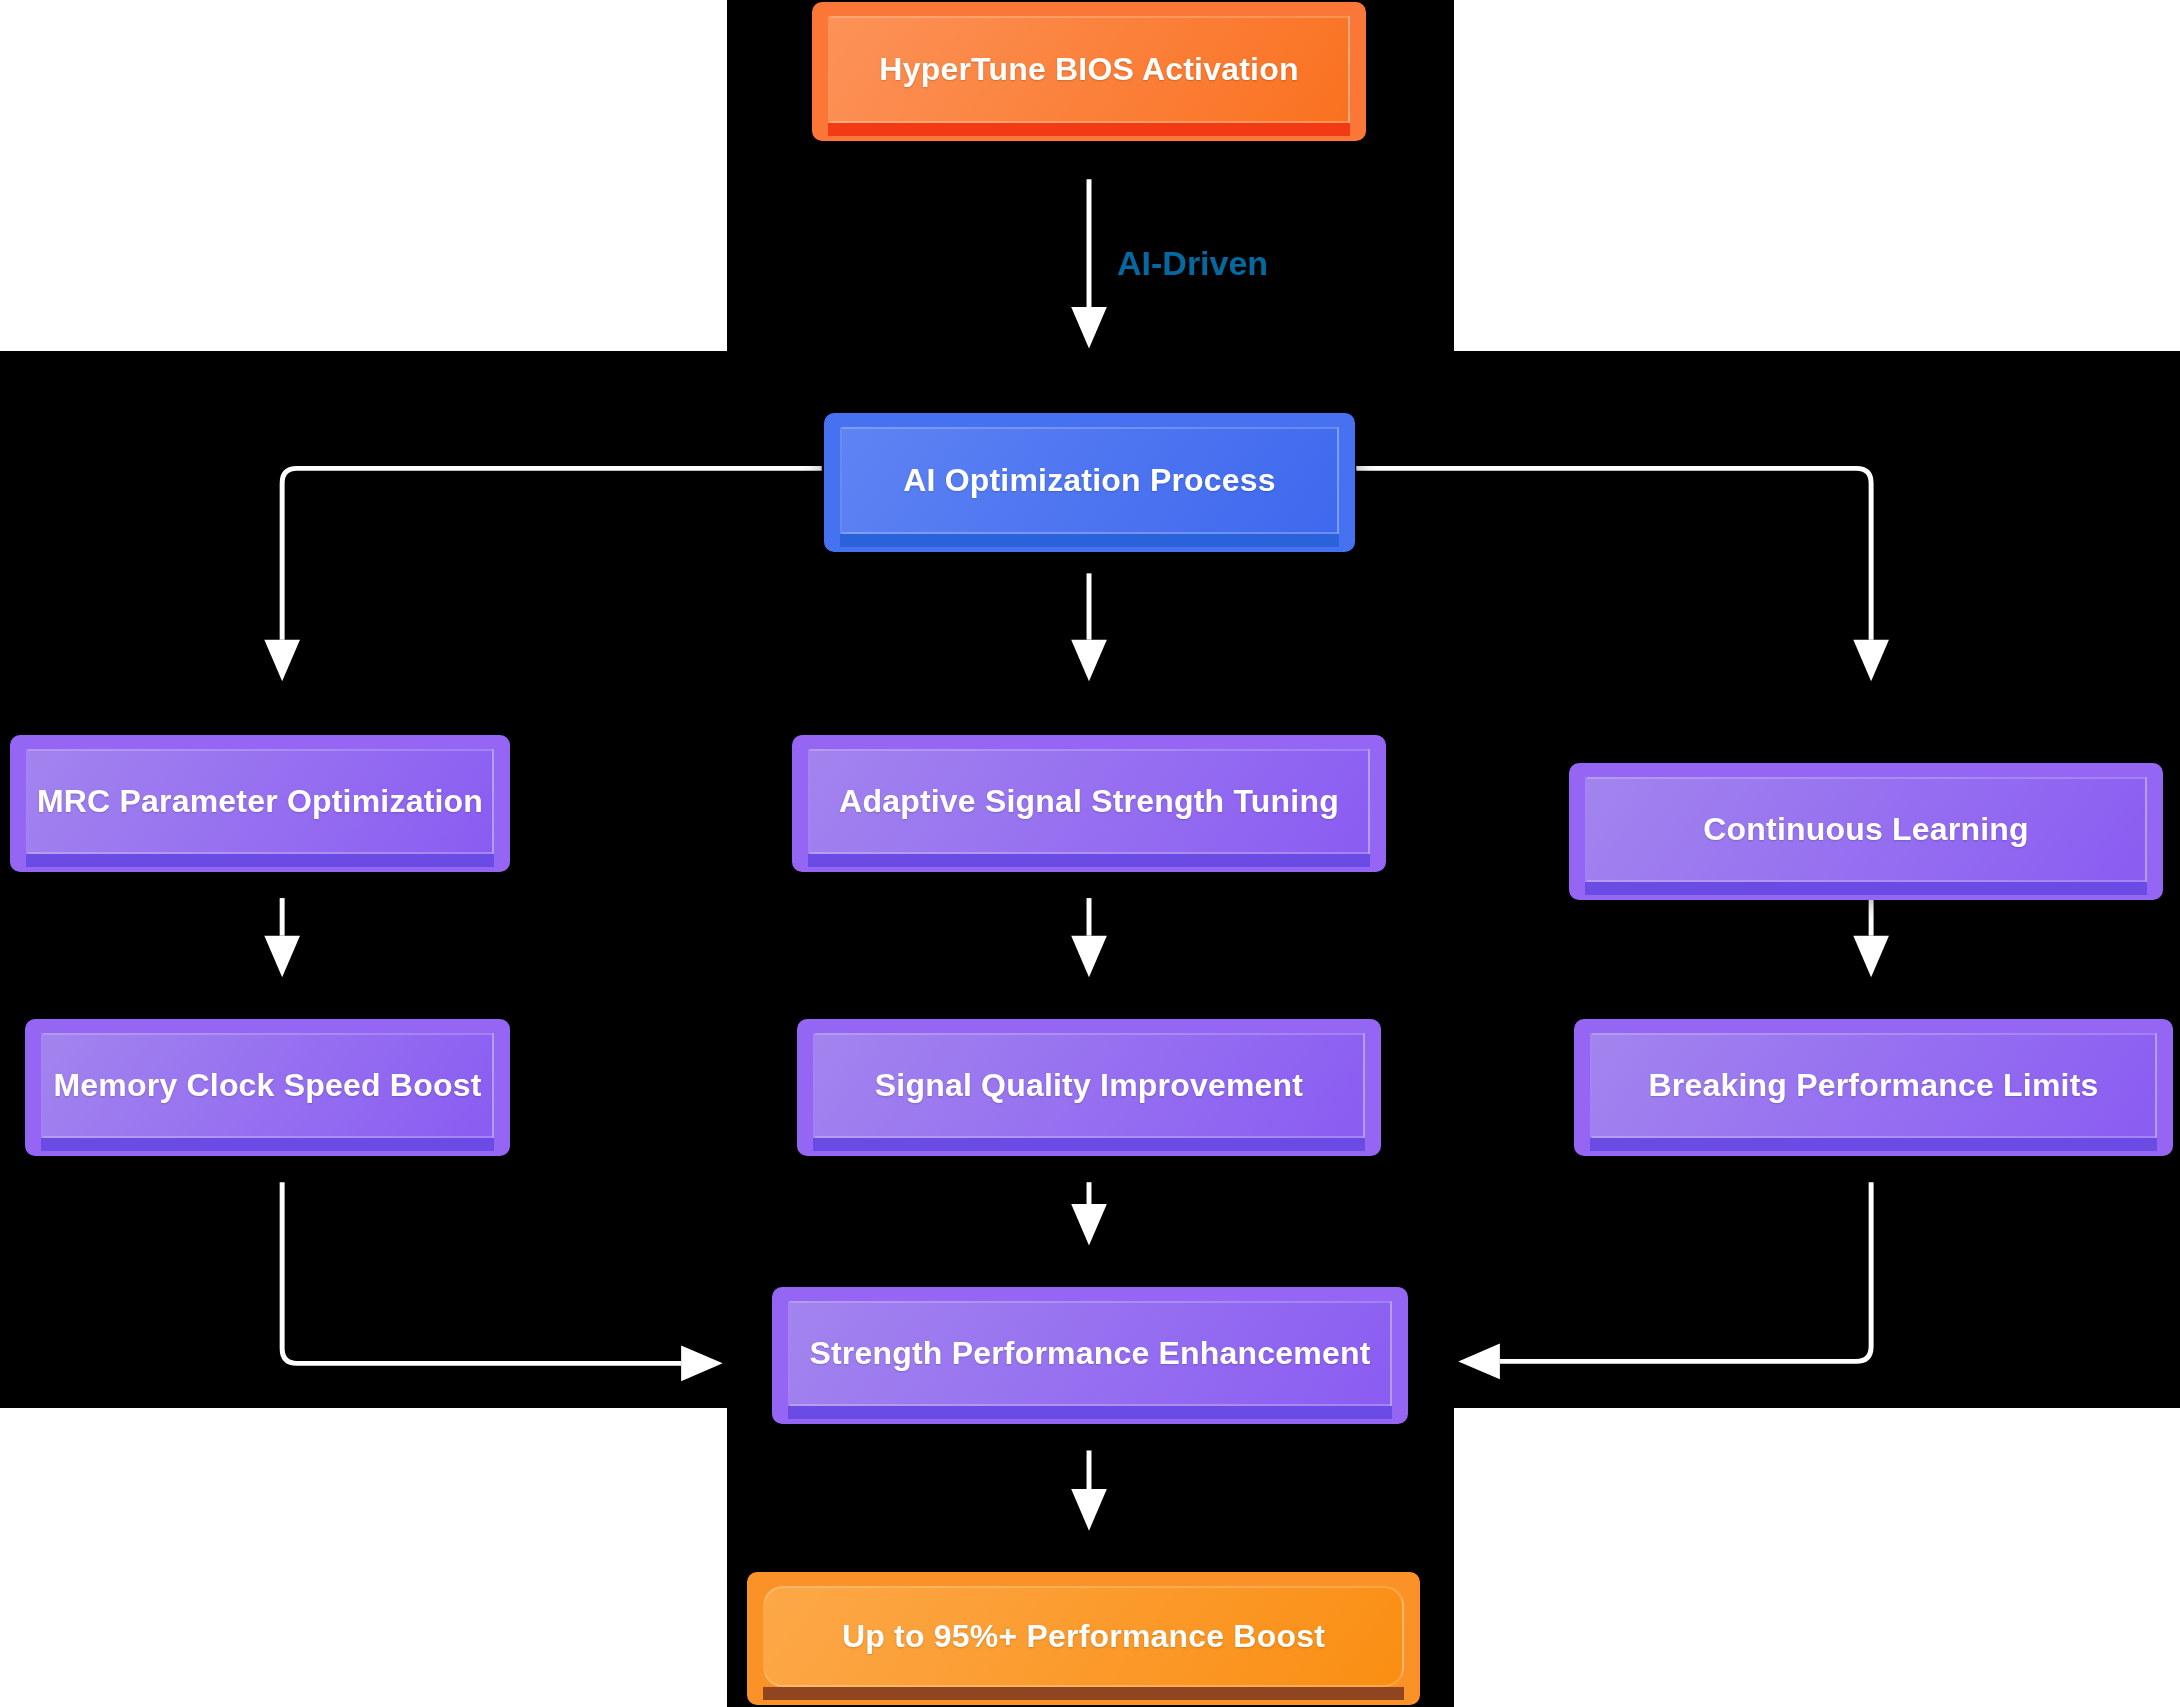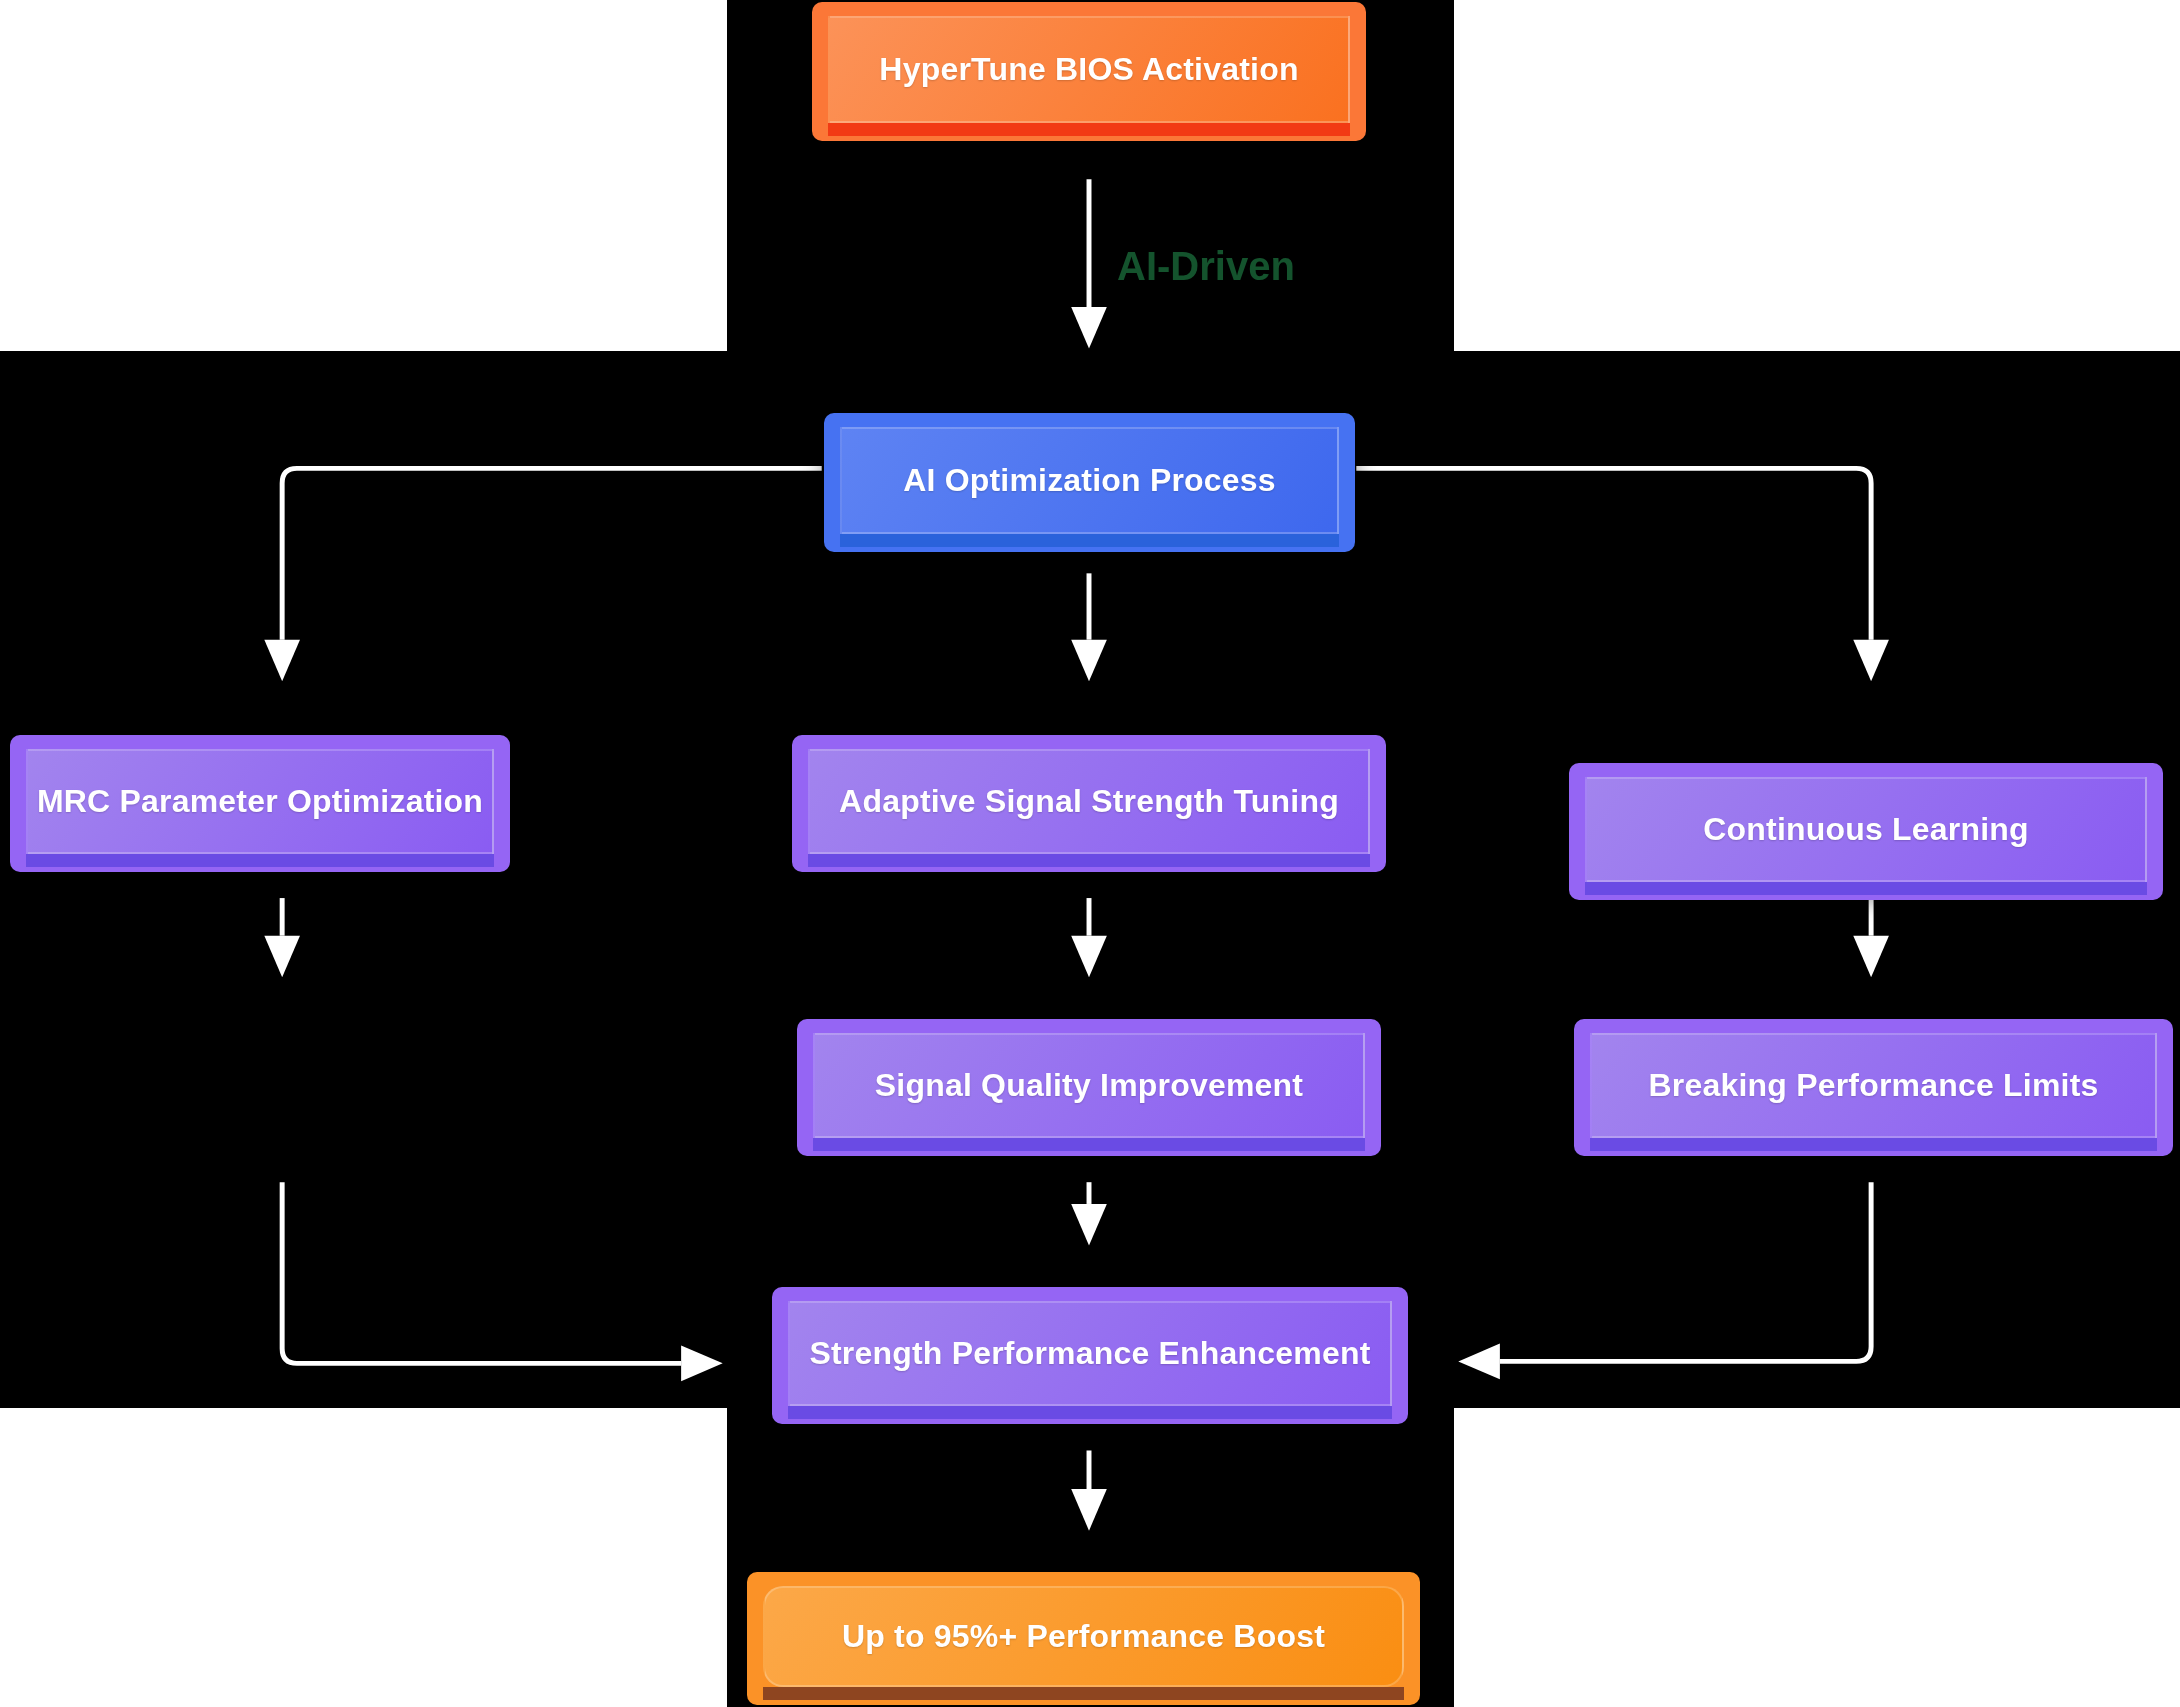--- a/index.html
+++ b/index.html
@@ -50,21 +50,21 @@
   .n-adaptive  {left:792px;  top:735px;  width:594px; height:137px;text-align:right;}
   .n-continuous{left:1569px; top:763px;  width:594px; height:137px;}
   .n-memory    {left:25px;   top:1019px; width:485px; height:137px;}
   .n-signal    {left:797px;  top:1019px; width:584px; height:137px;}
   .n-breaking  {left:1574px; top:1019px; width:599px; height:137px;}
   .n-overall   {left:772px;  top:1287px; width:636px; height:137px;}
   .n-boost     {left:747px;  top:1572px; width:673px; height:133px;}
 
   .edge-label{
     position:absolute;left:1117px;top:244px;
-    color:#14532d;font-weight:bold;font-size:40px;white-space:nowrap;
+    color:#0369a1;font-weight:bold;font-size:34px;white-space:nowrap;
   }
 </style>
 </head>
 <body>
 
 <div class="stage">
 
   <div class="bg-col"></div>
   <div class="bg-band"></div>
 
@@ -134,20 +134,26 @@
     <div class="underline"></div>
   </div>
 
   <div class="node n-continuous c-purple">
     <div class="panel">
       <span class="lbl">Continuous Learning</span>
     </div>
     <div class="underline"></div>
   </div>
 
+  <div class="node n-memory c-purple">
+    <div class="panel">
+      <span class="lbl">Memory Clock Speed Boost</span>
+    </div>
+    <div class="underline"></div>
+  </div>
 
   <div class="node n-signal c-purple">
     <div class="panel">
       <span class="lbl">Signal Quality Improvement</span>
     </div>
     <div class="underline"></div>
   </div>
 
   <div class="node n-breaking c-purple">
     <div class="panel">

